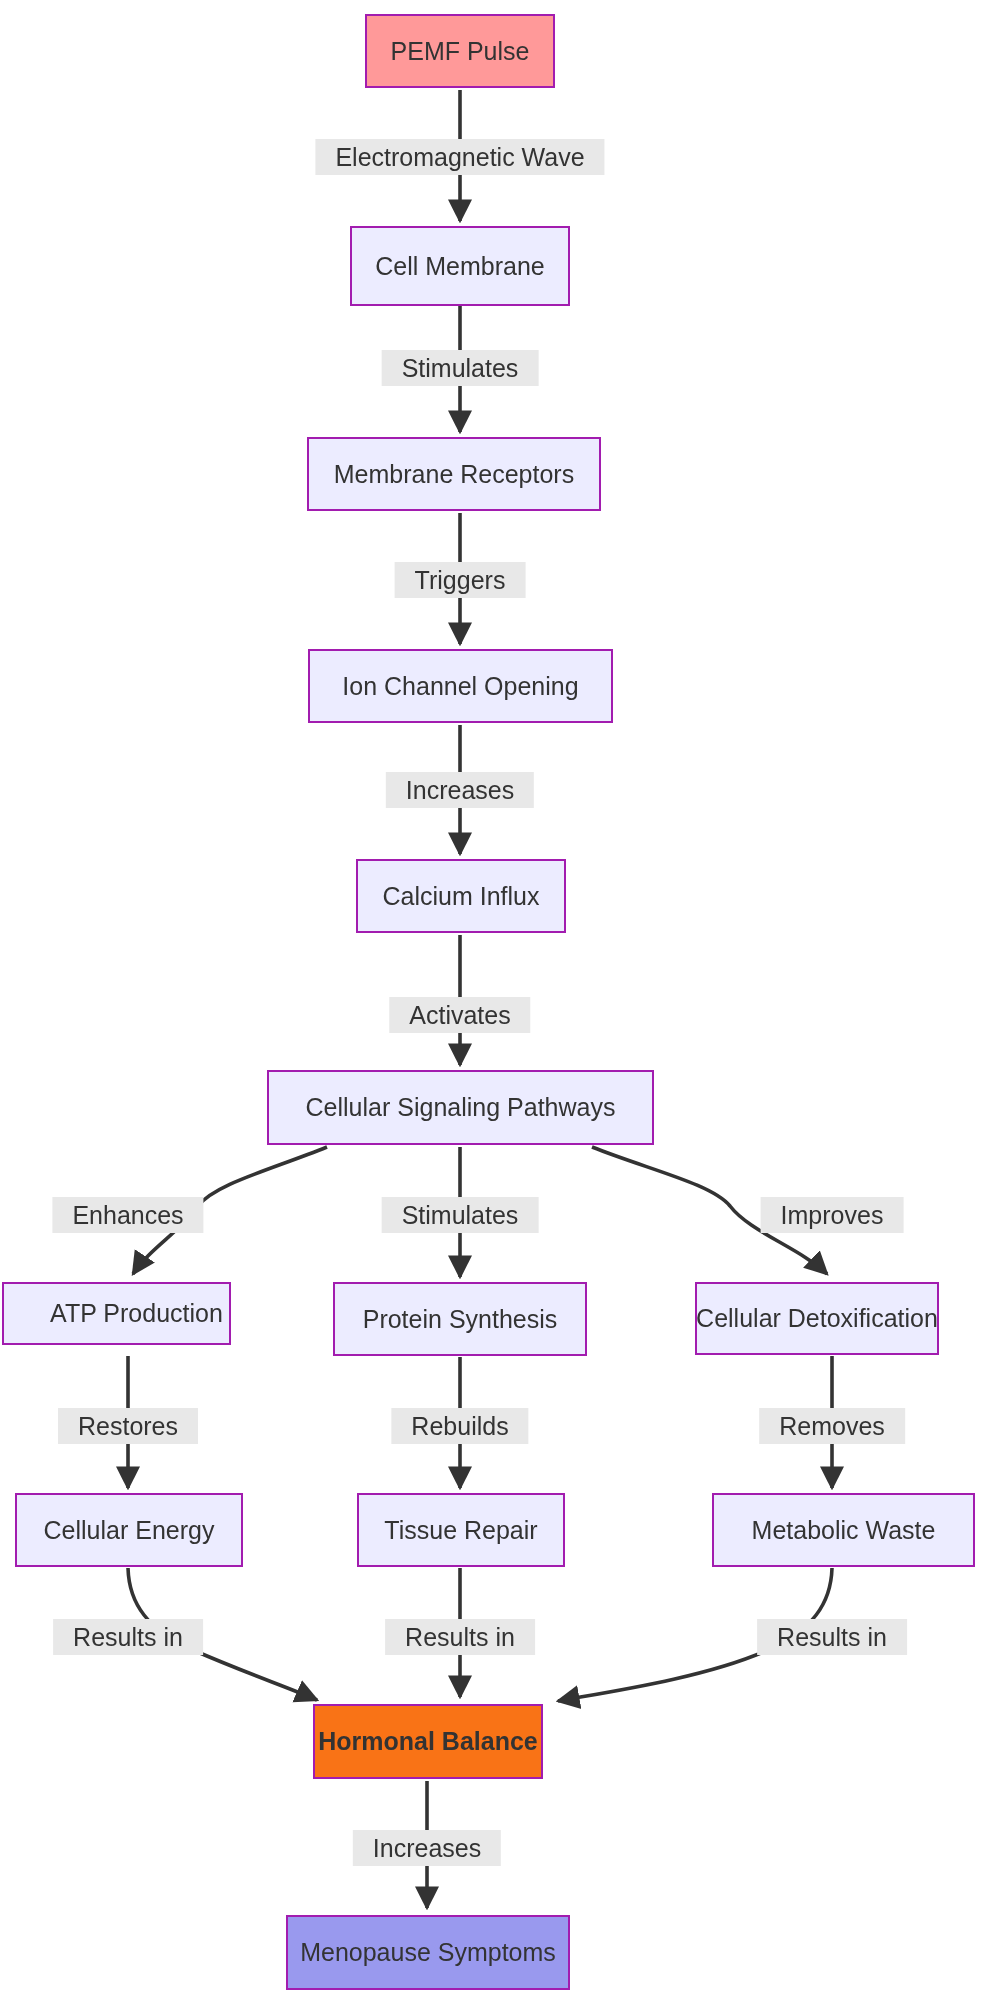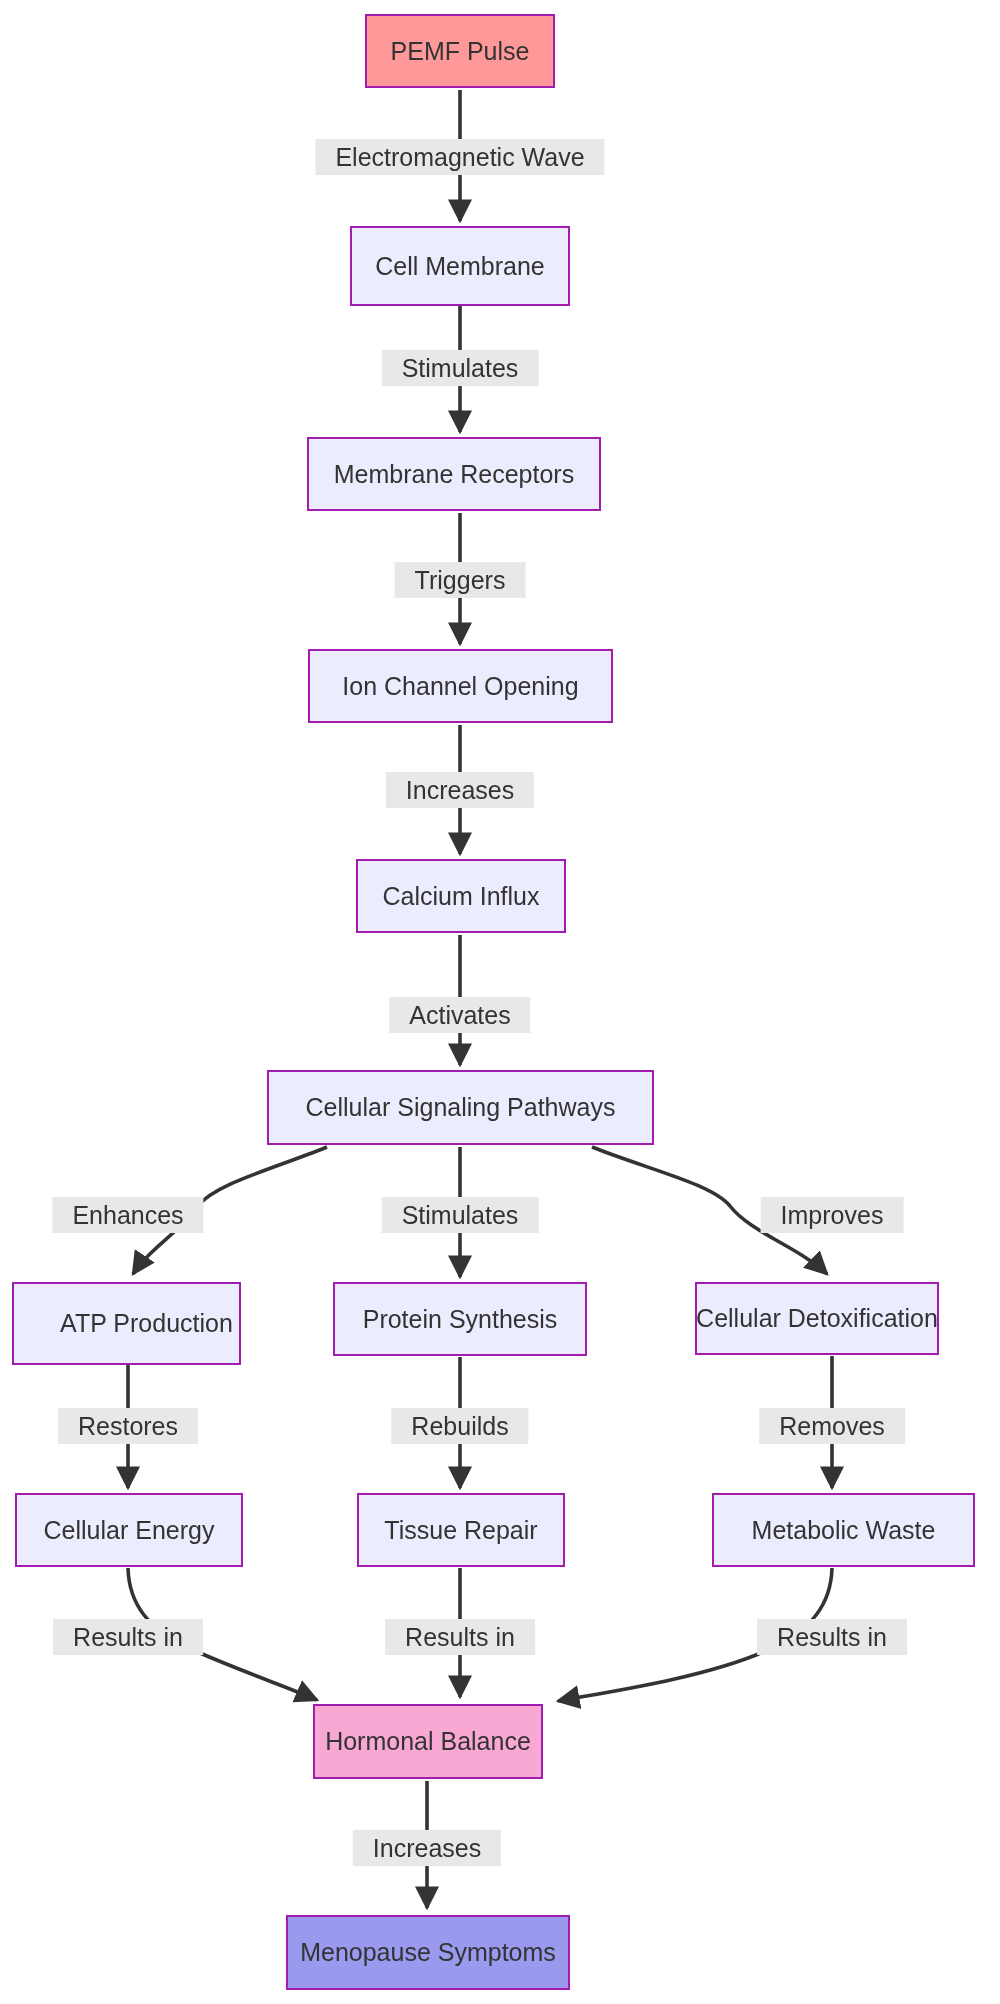--- a/index.html
+++ b/index.html
@@ -29,21 +29,21 @@
     color: #333333;
     font-size: 25px;
     display: flex;
     align-items: center;
     justify-content: center;
     text-align: center;
     white-space: nowrap;
     z-index: 2;
   }
   .node.source  { background: #FF9999; }
-  .node.outcome { background: #f9a8d4; }
+  .node.outcome { background: #f97316; font-weight: bold; }
   .node.final   { background: #9999EE; }
   .edge-label {
     position: absolute;
     transform: translate(-50%, -50%);
     background: #e8e8e8;
     color: #333333;
     font-size: 25px;
     line-height: 1.2;
     padding: 3px 20px;
     white-space: nowrap;
@@ -85,21 +85,21 @@
   <div class="node" style="left:350px; top:226px; width:220px; height:80px;">Cell Membrane</div>
 
   <div class="node" style="left:307px; top:437px; width:294px; height:74px;">Membrane Receptors</div>
 
   <div class="node" style="left:308px; top:649px; width:305px; height:74px;">Ion Channel Opening</div>
 
   <div class="node" style="left:356px; top:859px; width:210px; height:74px;">Calcium Influx</div>
 
   <div class="node" style="left:267px; top:1070px; width:387px; height:75px;">Cellular Signaling Pathways</div>
 
-  <div class="node" style="left:12px; top:1282px; width:229px; height:83px;padding-left:40px;">ATP Production</div>
+  <div class="node" style="left:2px; top:1282px; width:229px; height:63px;padding-left:40px;">ATP Production</div>
 
   <div class="node" style="left:333px; top:1282px; width:254px; height:74px;">Protein Synthesis</div>
 
   <div class="node" style="left:678px; top:1282px; width:244px; height:73px;margin-left:17px;">Cellular Detoxification</div>
 
   <div class="node" style="left:15px; top:1493px; width:228px; height:74px;">Cellular Energy</div>
 
   <div class="node" style="left:357px; top:1493px; width:208px; height:74px;">Tissue Repair</div>
 
   <div class="node" style="left:712px; top:1493px; width:263px; height:74px;">Metabolic Waste</div>

